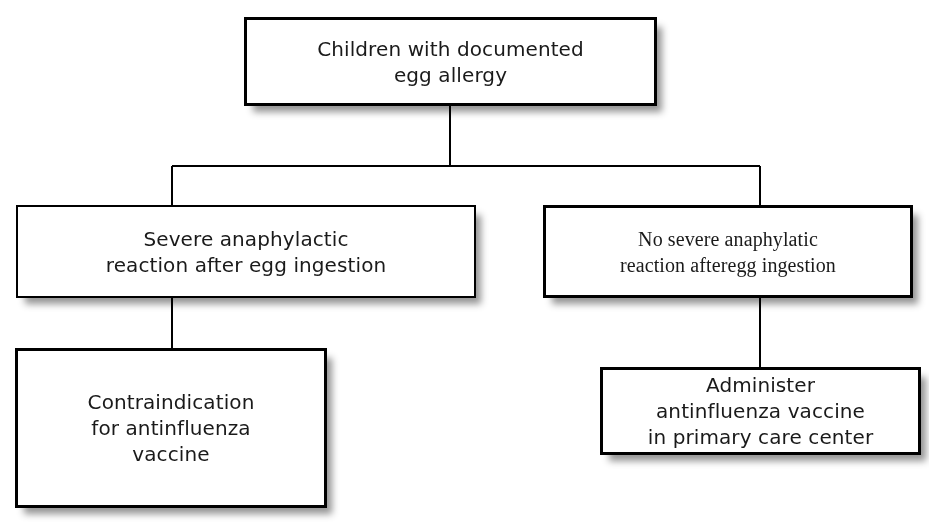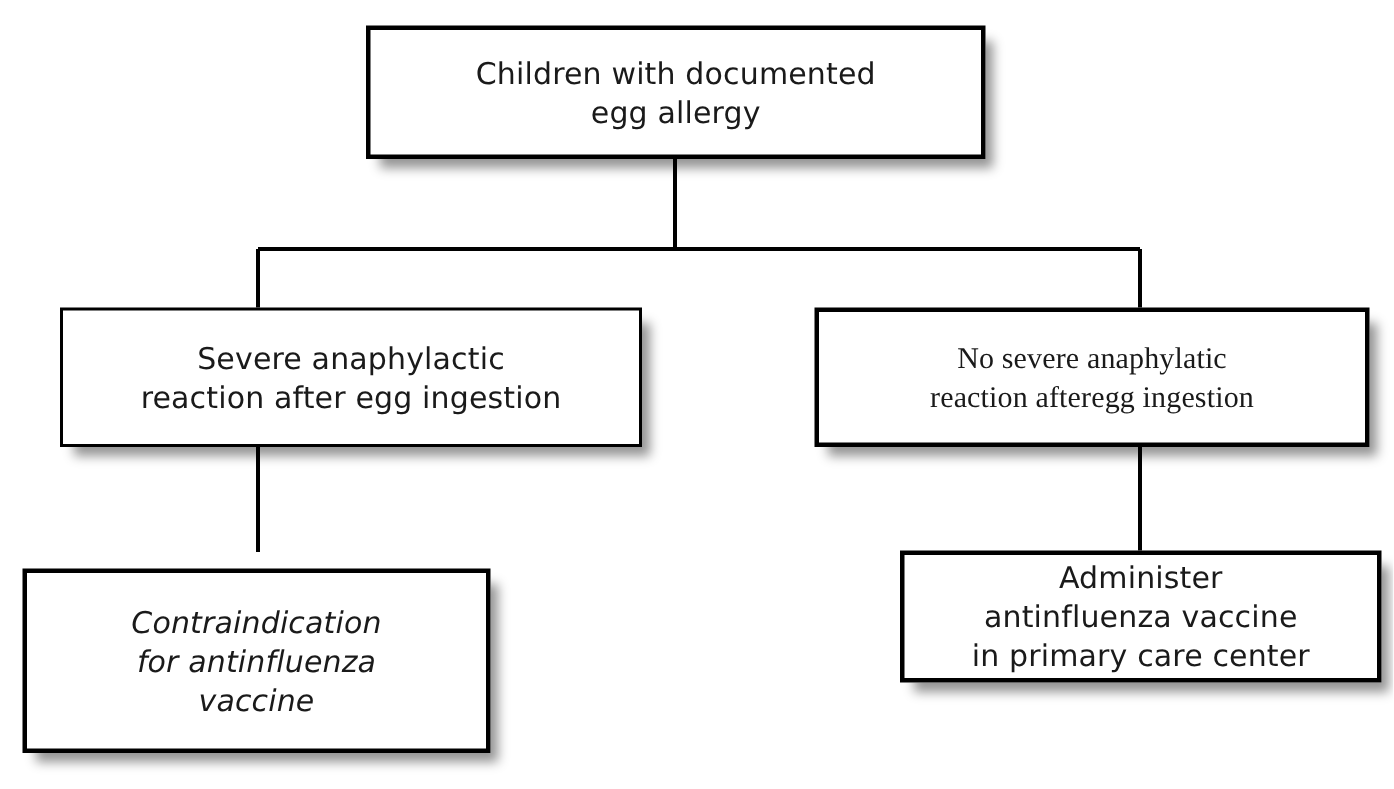--- a/index.html
+++ b/index.html
@@ -60,29 +60,29 @@
     white-space: pre-line;
   }
 
   
   #node-root {
     left: 244px;  top: 17px;
     width: 413px; height: 89px;
   }
   #node-severe {
     left: 16px;   top: 205px;
-    width: 388px; height: 93px; margin-left: 24px;
+    width: 460px; height: 93px;
   }
   #node-nosevere {
     left: 543px;  top: 205px;
     width: 370px; height: 93px; font-family: Liberation Serif, serif;
   }
   #node-contraindication {
-    left: 15px;   top: 379px;
-    width: 312px; height: 123px; font-style: italic;
+    left: 15px;   top: 348px;
+    width: 312px; height: 160px;
   }
   #node-administer {
     left: 600px;  top: 367px;
     width: 321px; height: 88px;
   }
 </style>
 </head>
 <body>
 
 <div id="canvas">

